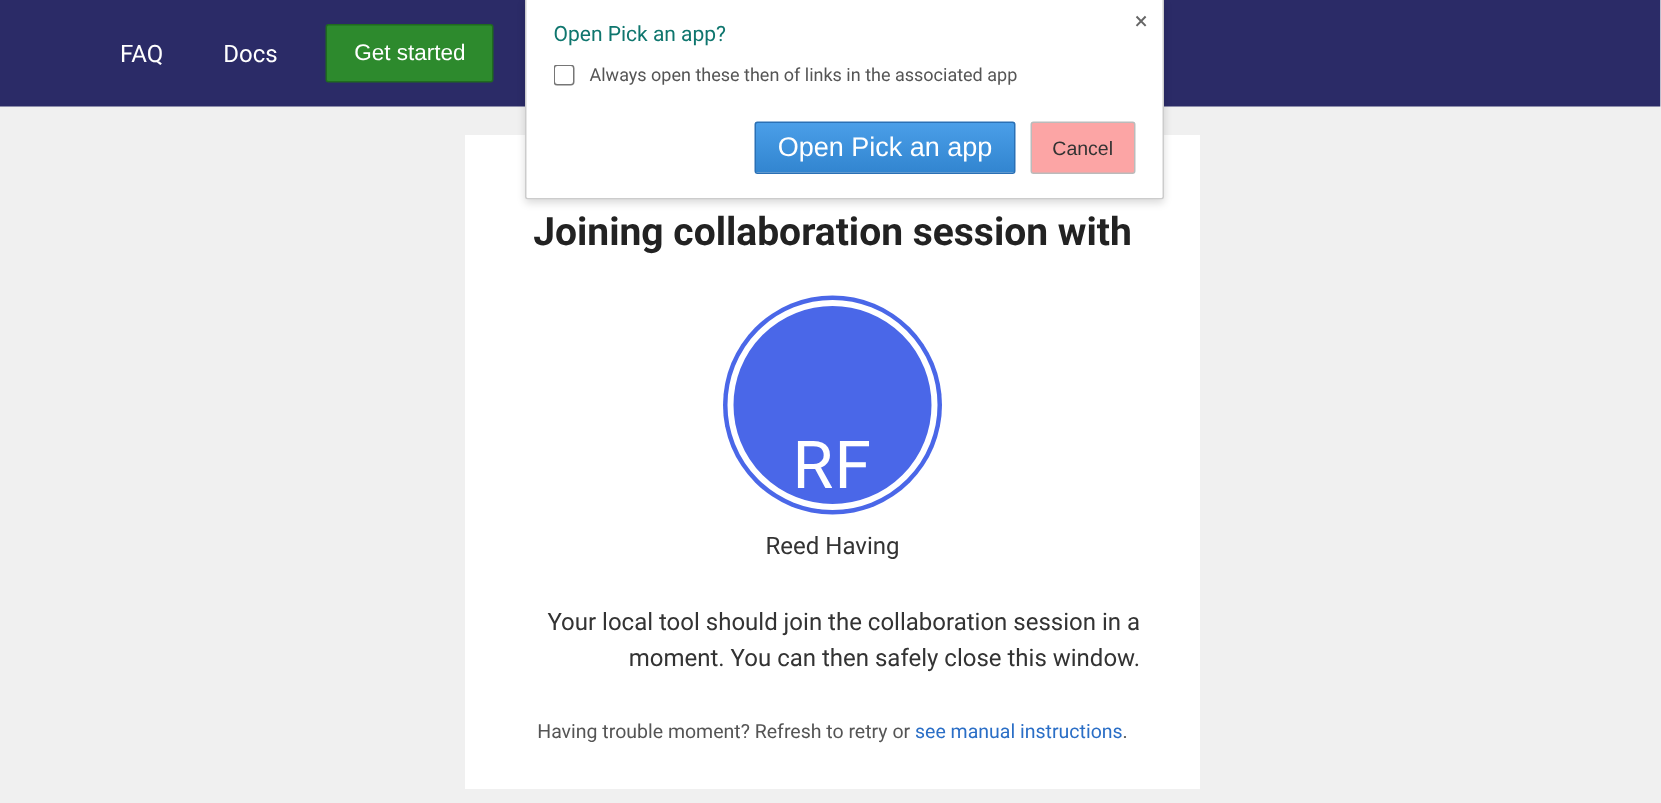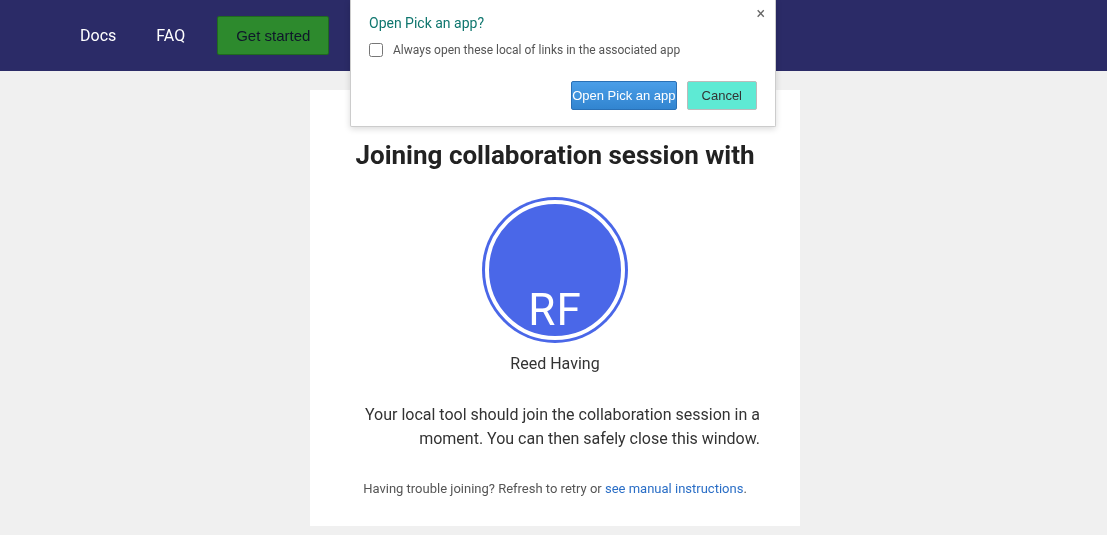--- a/index.html
+++ b/index.html
@@ -24,21 +24,21 @@
       gap: 0;
     }
     .nav-link {
       color: #fff;
       font-size: 16px;
       padding: 10px 20px;
       cursor: pointer;
     }
     .get-started {
       background: #2d8a2d;
-      color: #0f172a;
+      color: #ffffff;
       border: 1px solid #1f6a1f;
       padding: 10px 18px;
       font-size: 15px;
       cursor: pointer;
       margin-left: 12px;
       border-radius: 2px;
     }
     .main-card {
       position: absolute;
       left: 310px;
@@ -147,62 +147,62 @@
     .dialog-actions {
       display: flex;
       justify-content: flex-end;
       gap: 10px;
     }
     .btn-primary {
       background: #3b8fd9;
       background: linear-gradient(to bottom, #4a9ee8, #3285d0);
       border: 1px solid #2a70b5;
       color: #fff;
-      padding: 6px 0;
-      font-size: 13px;
+      padding: 6px 14px;
+      font-size: 18px;
       cursor: pointer;
       border-radius: 2px;
     }
     .btn-secondary {
-      background: #5eead4;
+      background: #fca5a5;
       border: 1px solid #bbb;
       color: #333;
       padding: 6px 14px;
       font-size: 13px;
       cursor: pointer;
       border-radius: 2px;
     }
   </style>
 </head>
 <body>
 
 <div class="topbar">
+  <span class="nav-link">FAQ</span>
   <span class="nav-link">Docs</span>
-  <span class="nav-link">FAQ</span>
   <button class="get-started">Get started</button>
 </div>
 
 <div class="main-card">
   <h1 class="session-title">Joining collaboration session with</h1>
   <div class="avatar-wrap">
     <div class="avatar">
       <span class="avatar-initials">RF</span>
     </div>
   </div>
   <div class="user-name">Reed Having</div>
   <div class="session-desc">Your local tool should join the collaboration session in a moment. You can then safely close this window.</div>
   <div class="trouble-line">
-    <span>Having trouble joining? Refresh to retry or </span><a>see manual instructions</a><span>.</span>
+    <span>Having trouble moment? Refresh to retry or </span><a>see manual instructions</a><span>.</span>
   </div>
 </div>
 
 <div class="dialog">
   <div class="dialog-close">×</div>
   <div class="dialog-title">Open Pick an app?</div>
   <div class="dialog-checkbox-row">
     <input type="checkbox" id="alwaysopen" style="">
-    <label for="alwaysopen">Always open these local of links in the associated app</label>
+    <label for="alwaysopen">Always open these then of links in the associated app</label>
   </div>
   <div class="dialog-actions">
     <button class="btn-primary">Open Pick an app</button>
     <button class="btn-secondary">Cancel</button>
   </div>
 </div>
 
 </body></html>

